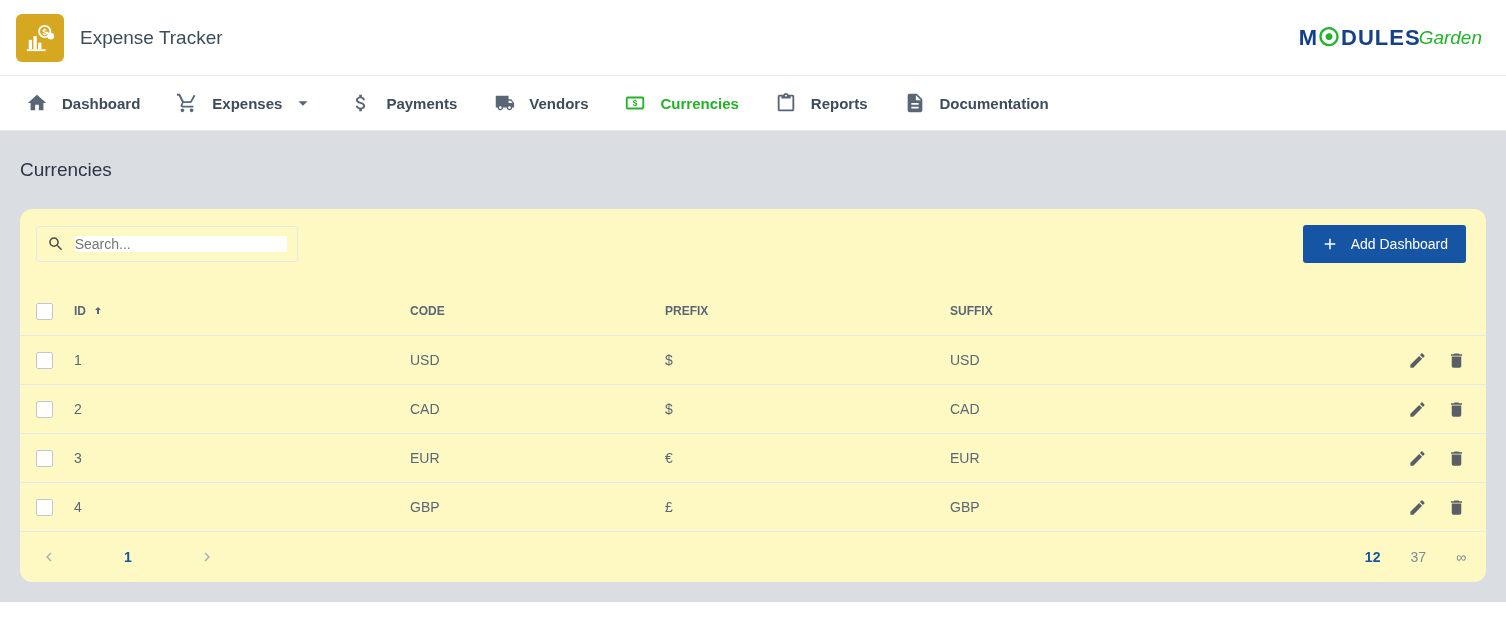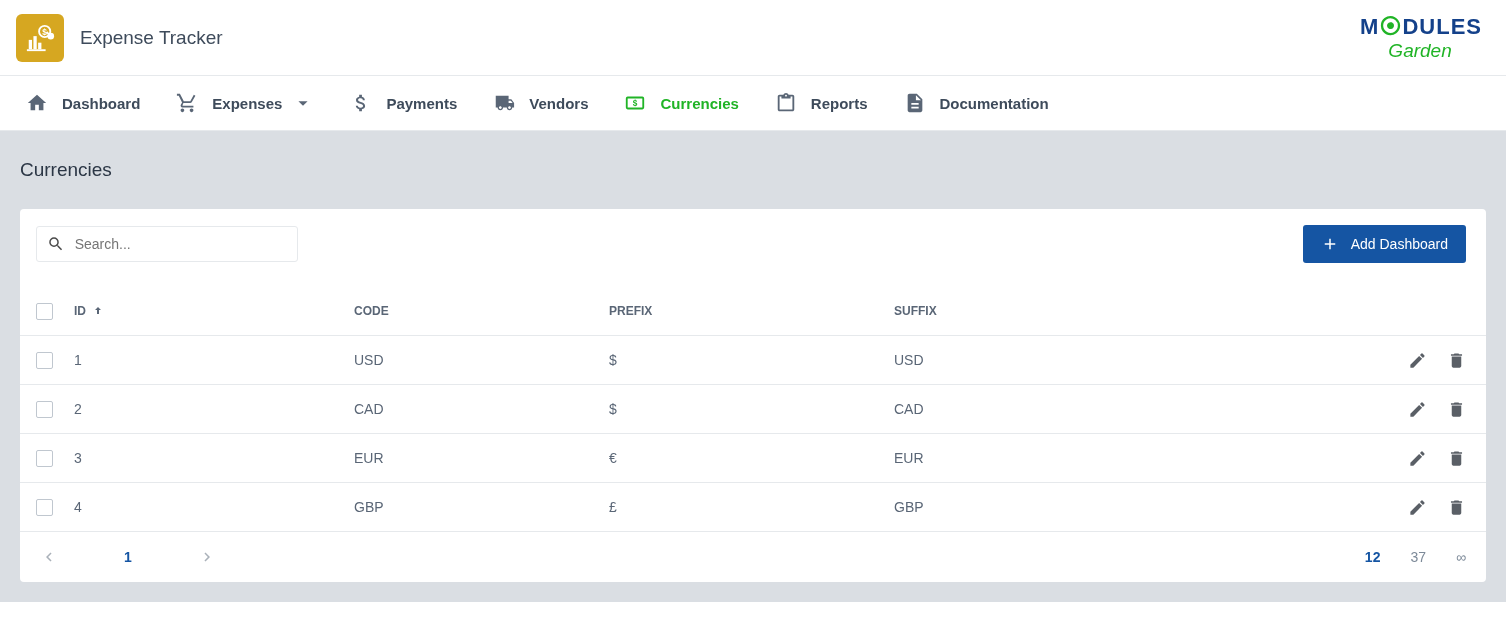--- a/index.html
+++ b/index.html
@@ -14,52 +14,52 @@
 }
 *{box-sizing:border-box;margin:0;padding:0;font-family:Arial,Helvetica,sans-serif;}
 body{background:#fff;width:1506px;}
 
 
 .topbar{display:flex;align-items:center;height:76px;padding:0 16px;border-bottom:1px solid var(--border);}
 .app-ico{width:48px;height:48px;border-radius:6px;background:#d6a721;display:flex;align-items:center;justify-content:center;margin-right:16px;}
 .app-ico svg{width:30px;height:30px;}
 .app-title{font-size:19px;color:var(--text-dark);font-weight:500;}
 .spacer{flex:1;}
-.logo{display:flex;align-items:center;gap:0px;margin-right:8px;flex-direction:column;}
+.logo{display:flex;align-items:center;gap:0px;margin-right:8px;}
 .logo .m{font-weight:900;font-size:22px;letter-spacing:1px;color:#14418a;}
 .logo .m .green{color:#20b426;}
 .logo .g{font-size:19px;font-style:italic;font-weight:400;color:#20b426;margin-left:-2px;}
 
 
 .nav{display:flex;align-items:center;height:55px;border-bottom:1px solid var(--border);padding:0 8px;}
 .nav-item{display:flex;align-items:center;gap:14px;padding:0 18px;height:55px;font-size:15px;font-weight:700;color:var(--text-dark);cursor:pointer;position:relative;}
 .nav-item svg,.nav-item .svg{width:22px;height:22px;color:var(--icon-gray);flex:0 0 auto;}
 .nav-item.active{color:var(--green);}
 .nav-item.active svg{color:var(--green);}
 .nav-item.active::after{content:"";position:absolute;bottom:-7px;left:50%;transform:translateX(-50%);width:0;height:0;border-left:7px solid transparent;border-right:7px solid transparent;border-bottom:7px solid var(--bg-gray);}
 .chev{width:14px;height:14px;color:var(--icon-gray);margin-left:-4px;}
 
 
 .page{background:var(--bg-gray);padding:28px 20px 20px;}
 .page-title{font-size:19px;color:#2b3645;font-weight:500;margin-bottom:28px;}
-.panel{background:#ffffff;border-radius:4px;}
+.panel{background:#fef9c3;border-radius:12px;}
 .panel-toolbar{display:flex;align-items:center;padding:16px 20px 0 16px;}
 .search-wrap{display:flex;align-items:center;width:262px;height:36px;border:1px solid var(--border);border-radius:3px;padding:0 10px;gap:10px;}
 .search-wrap svg{width:20px;height:20px;color:#4a4a4a;}
 .search-wrap input{border:none;outline:none;width:100%;font-size:14px;color:#777;}
 .btn-primary{margin-left:auto;display:flex;align-items:center;gap:12px;background:var(--blue);color:#fff;border:none;border-radius:3px;height:38px;padding:0 18px;font-size:14px;font-weight:400;cursor:pointer;}
 .btn-primary svg{width:18px;height:18px;}
 
 
 .tbl{width:100%;margin-top:24px;}
 .tbl-row{display:flex;align-items:center;height:49px;border-bottom:1px solid var(--border);padding-left:16px;padding-right:20px;font-size:14px;color:var(--text-mid);}
 .tbl-row.head{font-size:12px;font-weight:700;text-transform:uppercase;color:var(--text-mid);}
 .c-chk{width:38px;flex:0 0 auto;}
 .chkbox{width:17px;height:17px;border:1.5px solid #c0c7cf;border-radius:2px;background:#fff;}
-.c-id{width:280px;flex:0 0 auto;display:flex;align-items:center;gap:6px;}
+.c-id{width:336px;flex:0 0 auto;display:flex;align-items:center;gap:6px;}
 .c-code{width:255px;flex:0 0 auto;}
 .c-prefix{width:285px;flex:0 0 auto;}
 .c-suffix{width:auto;flex:1;}
 .c-act{flex:0 0 auto;display:flex;gap:20px;align-items:center;}
 .c-act svg{width:19px;height:19px;color:#5a5f66;cursor:pointer;}
 .sort-ico{width:12px;height:12px;color:var(--text-mid);}
 
 
 .pager{display:flex;align-items:center;height:50px;padding:0 20px;}
 .pg-arrows{display:flex;align-items:center;gap:40px;color:#aab1b9;}

